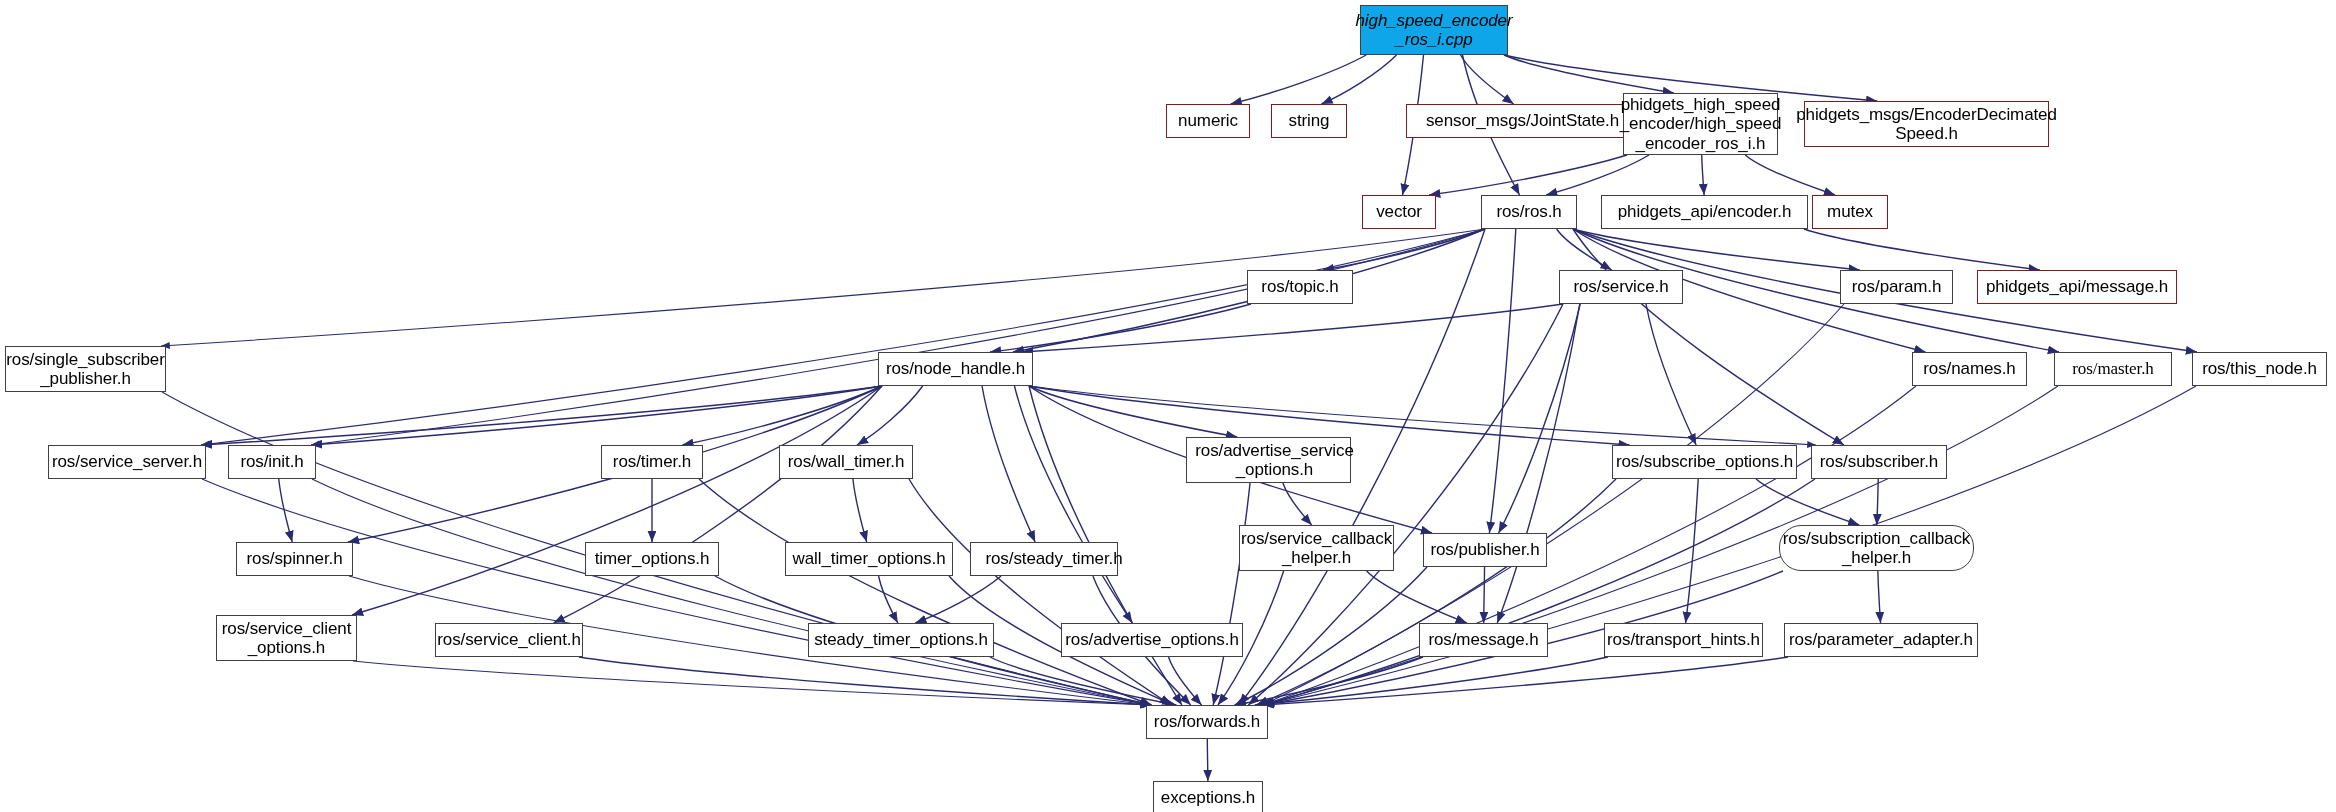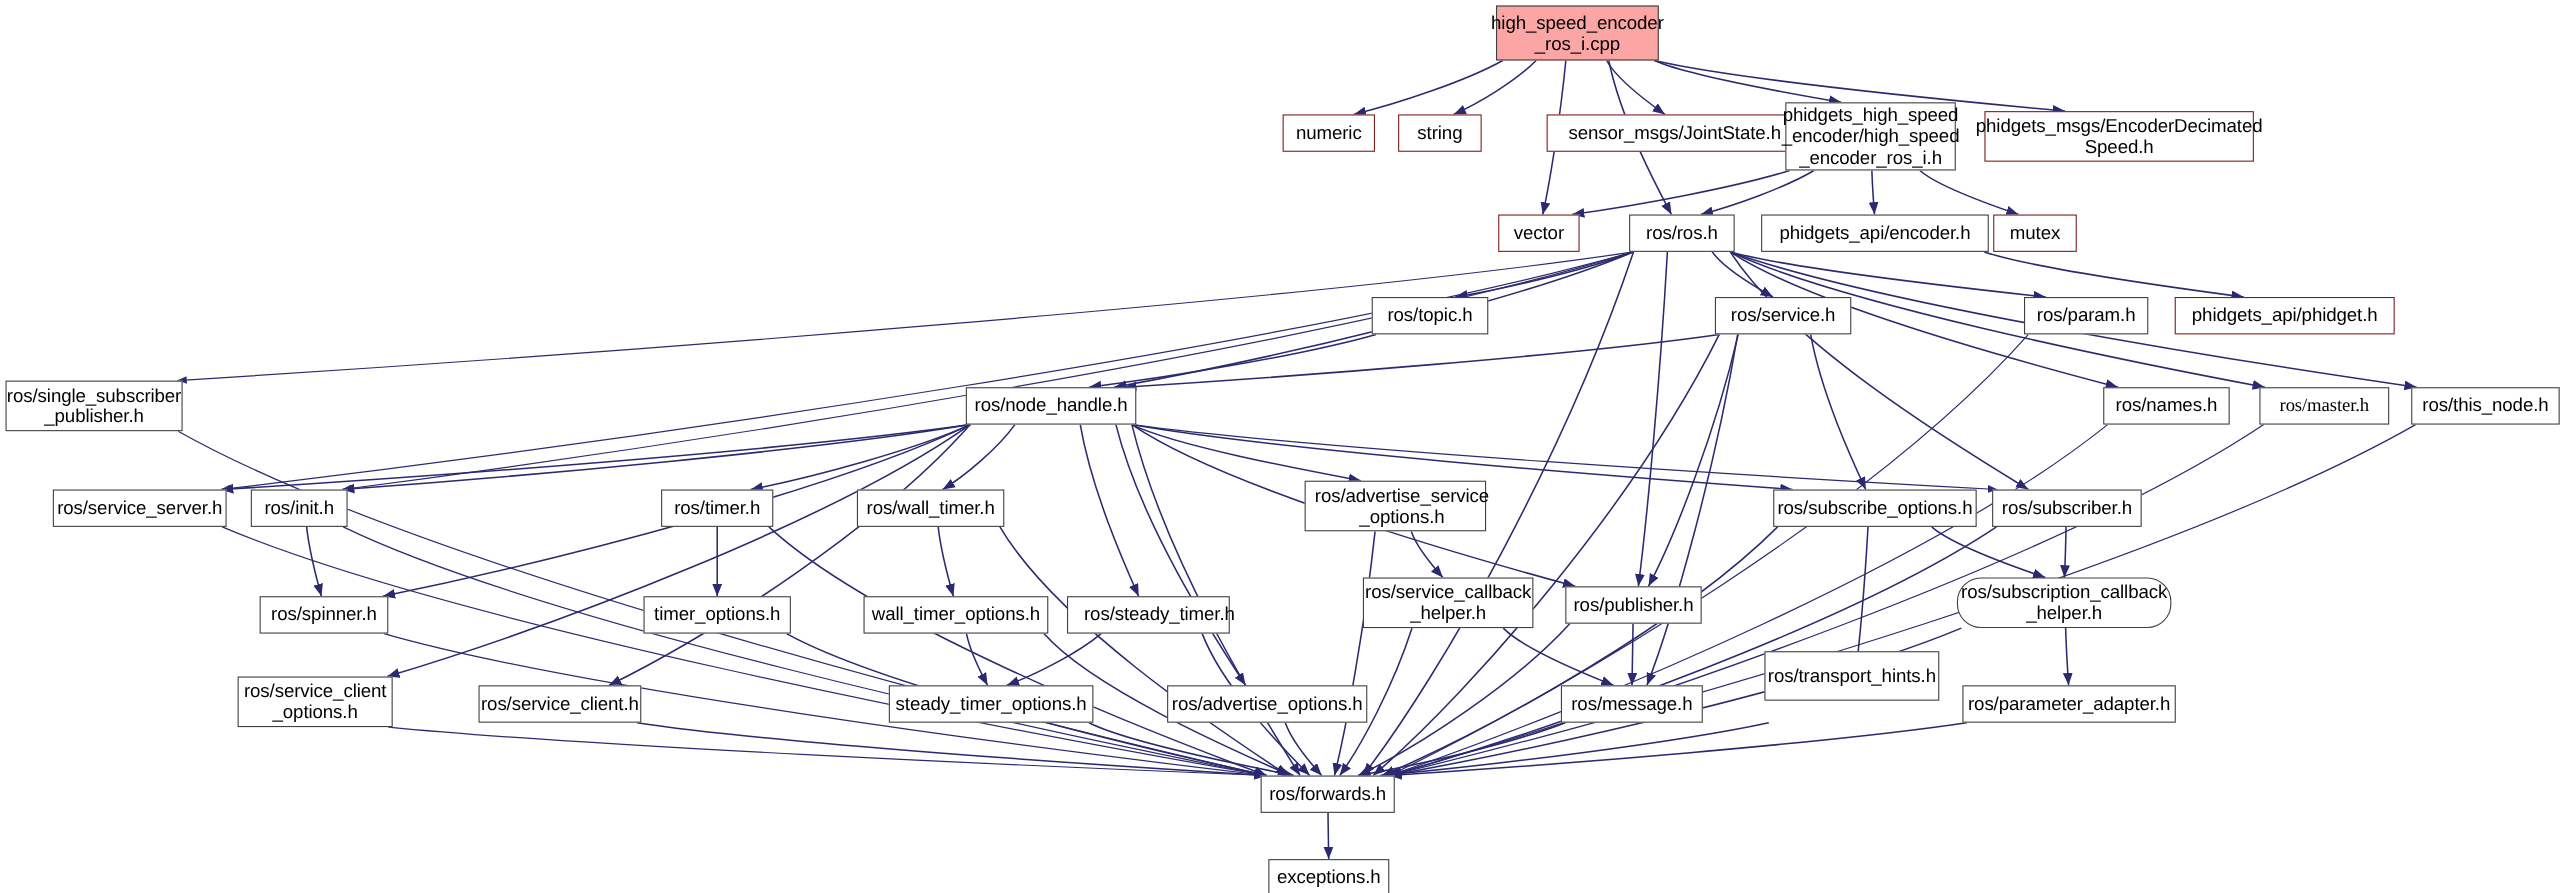--- a/index.html
+++ b/index.html
@@ -35,22 +35,23 @@
     font-size: 17px;
     line-height: 1.12;
     white-space: pre-line;
     letter-spacing: -0.1px;
     padding: 0 4px;
   }
   .node.strong {
     border: 1.4px solid #404040;
   }
   .node.root {
-    background: #fca5a5;
+    background: #0ea5e9;
     border: 1.6px solid #404040;
+    font-style: italic;
   }
 </style>
 </head>
 <body>
 
 <div id="canvas">
   <svg id="edges" viewBox="0 0 2336 812" preserveAspectRatio="none">
     <defs>
       <marker id="arrow" markerWidth="9" markerHeight="9" refX="8" refY="3.2" orient="auto" markerUnits="strokeWidth">
         <path d="M0,0 L8,3.2 L0,6.4 z" fill="#2a2a70"></path>
@@ -154,21 +155,21 @@
 _encoder_ros_i.h</div>
       <div class="node" style="left: 1804px; top: 101px; width: 245px; height: 46px;">phidgets_msgs/EncoderDecimated
 Speed.h</div>
       <div class="node" style="left: 1362px; top: 195px; width: 74px; height: 34px;">vector</div>
       <div class="node strong" style="left: 1481px; top: 195px; width: 96px; height: 34px;">ros/ros.h</div>
       <div class="node strong" style="left: 1601px; top: 195px; width: 207px; height: 34px;">phidgets_api/encoder.h</div>
       <div class="node" style="left: 1812px; top: 195px; width: 76px; height: 34px;">mutex</div>
       <div class="node strong" style="left: 1247px; top: 270px; width: 106px; height: 34px;">ros/topic.h</div>
       <div class="node strong" style="left: 1559px; top: 270px; width: 124px; height: 34px;">ros/service.h</div>
       <div class="node strong" style="left: 1840px; top: 270px; width: 113px; height: 34px;">ros/param.h</div>
-      <div class="node" style="left: 1977px; top: 270px; width: 200px; height: 34px;">phidgets_api/phidget.h</div>
+      <div class="node" style="left: 1977px; top: 270px; width: 200px; height: 34px;">phidgets_api/message.h</div>
       <div class="node strong" style="left: 5px; top: 346px; width: 161px; height: 46px;">ros/single_subscriber
 _publisher.h</div>
       <div class="node strong" style="left: 878px; top: 352px; width: 155px; height: 34px;">ros/node_handle.h</div>
       <div class="node strong" style="left: 1912px; top: 352px; width: 115px; height: 34px;">ros/names.h</div>
       <div class="node strong" style="left: 2054px; top: 352px; width: 118px; height: 34px; font-family: Liberation Serif, serif;">ros/master.h</div>
       <div class="node strong" style="left: 2192px; top: 352px; width: 135px; height: 34px;">ros/this_node.h</div>
       <div class="node strong" style="left: 48px; top: 445px; width: 158px; height: 34px;">ros/service_server.h</div>
       <div class="node strong" style="left: 228px; top: 445px; width: 88px; height: 34px;">ros/init.h</div>
       <div class="node strong" style="left: 601px; top: 445px; width: 102px; height: 34px;">ros/timer.h</div>
       <div class="node strong" style="left: 779px; top: 445px; width: 134px; height: 34px;">ros/wall_timer.h</div>
@@ -184,18 +185,18 @@
 _helper.h</div>
       <div class="node strong" style="left: 1423px; top: 533px; width: 124px; height: 34px;">ros/publisher.h</div>
       <div class="node strong" style="left: 1779px; top: 525px; width: 195px; height: 46px; border-radius: 22px;">ros/subscription_callback
 _helper.h</div>
       <div class="node strong" style="left: 216px; top: 615px; width: 141px; height: 46px;">ros/service_client
 _options.h</div>
       <div class="node strong" style="left: 435px; top: 623px; width: 148px; height: 34px;">ros/service_client.h</div>
       <div class="node strong" style="left: 808px; top: 623px; width: 186px; height: 34px;">steady_timer_options.h</div>
       <div class="node strong" style="left: 1061px; top: 623px; width: 182px; height: 34px;">ros/advertise_options.h</div>
       <div class="node strong" style="left: 1419px; top: 623px; width: 129px; height: 34px;">ros/message.h</div>
-      <div class="node strong" style="left: 1604px; top: 592px; width: 159px; height: 45px;">ros/transport_hints.h</div>
+      <div class="node strong" style="left: 1604px; top: 623px; width: 159px; height: 34px;">ros/transport_hints.h</div>
       <div class="node strong" style="left: 1784px; top: 623px; width: 194px; height: 34px;">ros/parameter_adapter.h</div>
       <div class="node strong" style="left: 1146px; top: 705px; width: 122px; height: 34px;">ros/forwards.h</div>
       <div class="node strong" style="left: 1153px; top: 781px; width: 110px; height: 34px;">exceptions.h</div>
     </div>
 </div>
 
 </body></html>

